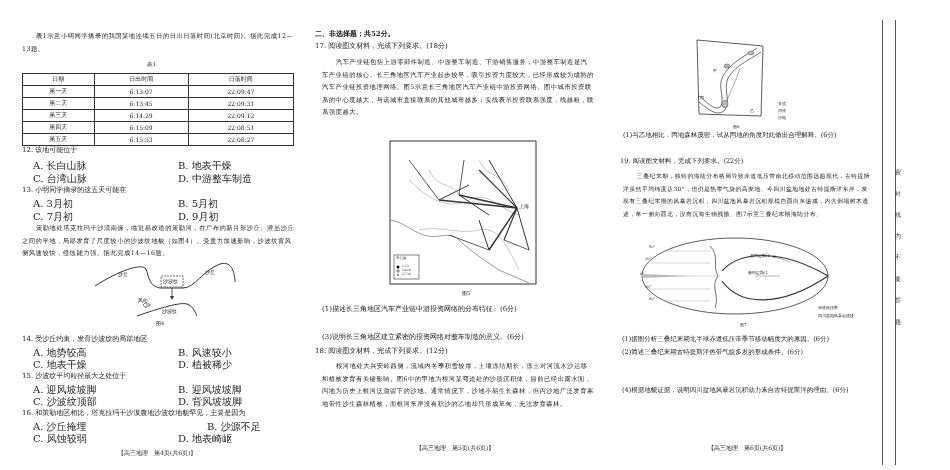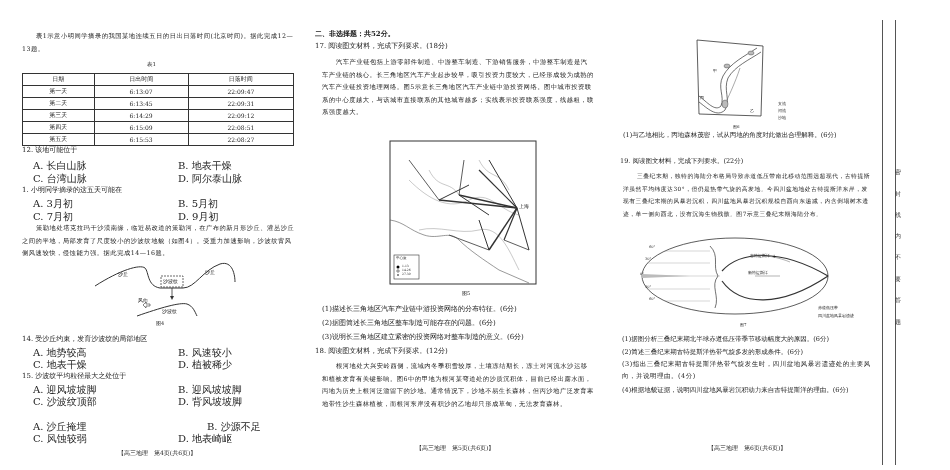--- a/index.html
+++ b/index.html
@@ -62,23 +62,23 @@
         <td>6:15:53</td>
         <td>22:08:27</td>
       </tr>
     </tbody>
   </table>
 
   <div class="txt q" style="left:22px;top:144px;">12. 该地可能位于</div>
   <div class="opt" style="left:33px;top:159px;">A. 长白山脉</div>
   <div class="opt" style="left:178px;top:159px;">B. 地表干燥</div>
   <div class="opt" style="left:33px;top:172px;">C. 台湾山脉</div>
-  <div class="opt" style="left:178px;top:172px;">D. 阿尔泰山脉</div>
-
-  <div class="txt q" style="left:22px;top:184px;">1. 小明同学摘录的这五天可能在</div>
+  <div class="opt" style="left:178px;top:172px;">D. 中游整车制造</div>
+
+  <div class="txt q" style="left:22px;top:184px;">13. 小明同学摘录的这五天可能在</div>
   <div class="opt" style="left:33px;top:197px;">A. 3月初</div>
   <div class="opt" style="left:178px;top:197px;">B. 5月初</div>
   <div class="opt" style="left:33px;top:210px;">C. 7月初</div>
   <div class="opt" style="left:178px;top:210px;">D. 9月初</div>
 
   <div class="para" style="left:22px;top:222px;width:275px;text-indent:14px;">策勒地处塔克拉玛干沙漠南缘，临近易改道的策勒河，在广布的新月形沙丘、灌丛沙丘之间的平地，局部发育了尺度较小的沙波纹地貌（如图4）。受重力加速影响，沙波纹背风侧风速较快，侵蚀能力强。据此完成14—16题。</div>
 
   <svg class="fig" style="left:85px;top:262px;" width="160" height="60" viewBox="0 0 160 60">
     <path d="M10 24 C35 8,55 2,60 6 C64 10,62 24,75 26 L98 26 C110 26,118 8,135 2 C148 -2,150 14,150 20" fill="none" stroke="#333" stroke-width="1"></path>
     <rect x="76" y="14" width="22" height="11" fill="none" stroke="#444" stroke-width="0.8" stroke-dasharray="2,1"></rect>
@@ -99,20 +99,21 @@
   <div class="opt" style="left:178px;top:346px;">B. 风速较小</div>
   <div class="opt" style="left:33px;top:358px;">C. 地表干燥</div>
   <div class="opt" style="left:178px;top:358px;">D. 植被稀少</div>
 
   <div class="txt q" style="left:22px;top:370px;">15. 沙波纹平均粒径最大之处位于</div>
   <div class="opt" style="left:33px;top:383px;">A. 迎风坡坡脚</div>
   <div class="opt" style="left:178px;top:383px;">B. 迎风坡坡脚</div>
   <div class="opt" style="left:33px;top:395px;">C. 沙波纹顶部</div>
   <div class="opt" style="left:178px;top:395px;">D. 背风坡坡脚</div>
 
+  <div class="txt q" style="left:22px;top:407px;">16. 和策勒地区相比，塔克拉玛干沙漠腹地沙波纹地貌罕见，主要是因为</div>
   <div class="opt" style="left:33px;top:420px;">A. 沙丘掩埋</div>
   <div class="opt" style="left:178px;top:420px;margin-left:29px;">B. 沙源不足</div>
   <div class="opt" style="left:33px;top:432px;">C. 风蚀较弱</div>
   <div class="opt" style="left:178px;top:432px;">D. 地表崎岖</div>
 
   <div class="footer" style="left:118px;top:449px;">【高三地理　第4页(共6页)】</div>
 </div>
 
 <div class="page p5">
   <div class="txt q" style="left:3px;top:28px;font-weight:bold;">二、非选择题：共52分。</div>
@@ -150,21 +151,20 @@
     <circle cx="9" cy="135" r="0.8" fill="#000"></circle>
   </svg>
   <div class="caption" style="left:207px;top:203px;">上海</div>
   <div class="caption" style="left:84px;top:256px;font-size:3.5px;">中心度</div>
   <div class="caption" style="left:90px;top:264px;font-size:3px;">1-13</div>
   <div class="caption" style="left:90px;top:268px;font-size:3px;">14-26</div>
   <div class="caption" style="left:90px;top:272px;font-size:3px;">27-39</div>
   <div class="caption" style="left:150px;top:290px;">图5</div>
 
   <div class="txt q" style="left:10px;top:303px;">(1)描述长三角地区汽车产业链中游投资网络的分布特征。(6分)</div>
-  <div class="txt q" style="left:10px;top:317px;">(2)据图简述长三角地区整车制造可能存在的问题。(6分)</div>
   <div class="txt q" style="left:10px;top:331px;">(3)说明长三角地区建立紧密的投资网络对整车制造的意义。(6分)</div>
   <div class="txt q" style="left:3px;top:345px;">18. 阅读图文材料，完成下列要求。(12分)</div>
   <div class="para" style="left:10px;top:360px;width:272px;text-indent:14px;">根河地处大兴安岭西侧，流域内冬季积雪较厚，土壤冻结期长，冻土对河流水沙运移和植被发育有关键影响。图6中的甲地为根河某弯道处的沙质沉积体，目前已经出露水面，丙地为历史上根河泛滥留下的沙地。通常情况下，沙地不易生长森林，但丙沙地广泛发育寒地带性沙生森林植被，而根河东岸没有积沙的乙地却只形成草甸，无法发育森林。</div>
 
   <div class="footer" style="left:104px;top:444px;">【高三地理　第5页(共6页)】</div>
 </div>
 
 <div class="page p6">
 
   <svg class="fig" style="left:75px;top:38px;" width="70" height="80" viewBox="0 0 70 80">
@@ -210,21 +210,20 @@
   <div class="caption" style="left:25px;top:285px;font-size:3.5px;">30°</div>
   <div class="caption" style="left:29px;top:297px;font-size:3.5px;">60°</div>
   <div class="caption" style="left:130px;top:253px;font-size:4px;">古特提斯洋</div>
   <div class="caption" style="left:128px;top:270px;font-size:4px;">新特提斯洋</div>
   <div class="caption" style="left:198px;top:305px;font-size:4px;">赤道低压带</div>
   <div class="caption" style="left:198px;top:313px;font-size:4px;">四川盆地风暴岩遗迹</div>
   <div class="caption" style="left:120px;top:322px;font-size:4px;">图7</div>
 
   <div class="txt q" style="left:2px;top:333px;font-size:6.5px;">(1)据图分析三叠纪末期北半球赤道低压带季节移动幅度大的原因。(6分)</div>
   <div class="txt q" style="left:2px;top:346px;font-size:6.5px;">(2)简述三叠纪末期古特提斯洋热带气旋多发的形成条件。(6分)</div>
-  <div class="para" style="left:2px;top:358px;width:255px;font-size:6.5px;line-height:12px;">(3)指出三叠纪末期古特提斯洋热带气旋发生时，四川盆地风暴岩遗迹处的主要风向，并说明理由。(4分)</div>
   <div class="txt q" style="left:2px;top:384px;font-size:6.5px;">(4)根据地貌证据，说明四川盆地风暴岩沉积动力来自古特提斯洋的理由。(6分)</div>
 
   <div class="footer" style="left:88px;top:444px;">【高三地理　第6页(共6页)】</div>
 </div>
 
 <div class="margin"></div>
 <div class="vchar" style="top:168px;">密</div>
 <div class="vchar" style="top:190px;">封</div>
 <div class="vchar" style="top:211px;">线</div>
 <div class="vchar" style="top:232px;">内</div>

